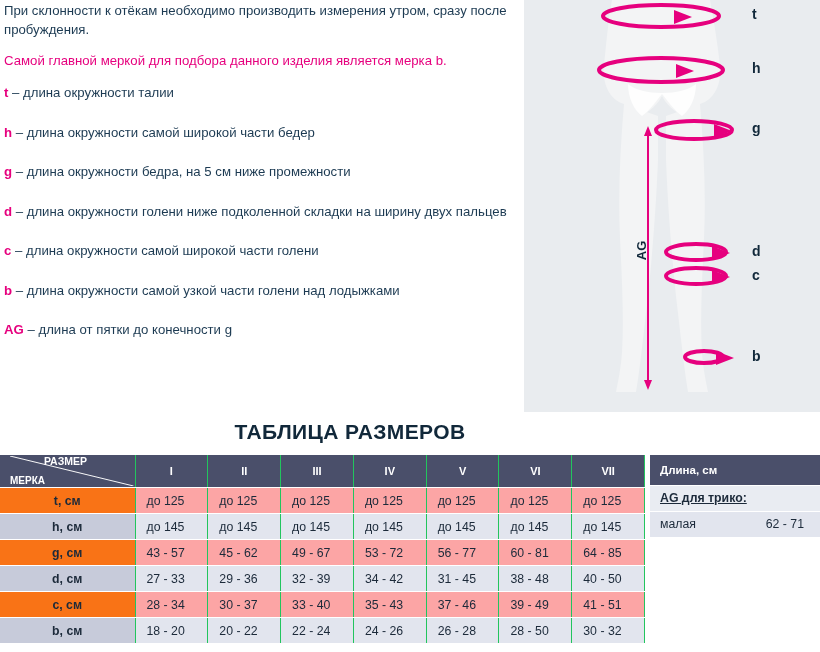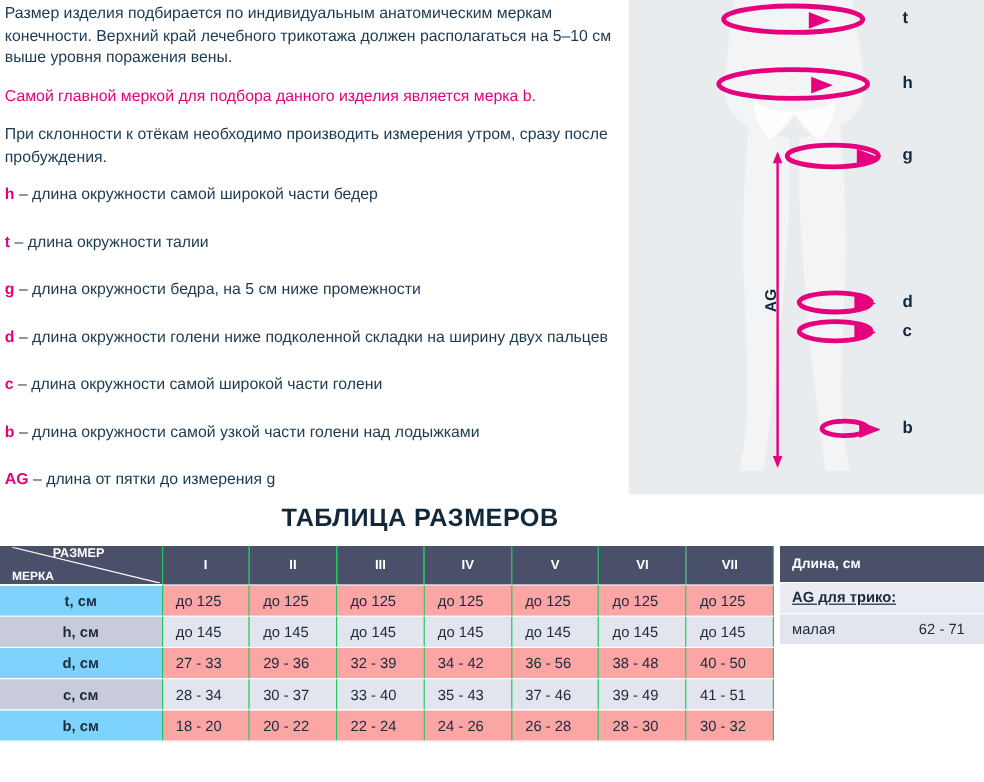--- a/index.html
+++ b/index.html
@@ -135,21 +135,21 @@
     position: absolute;
     left: 0; bottom: 0px;
     font-size: 10px;
   }
   .corner-slash {
     position: absolute;
     left: 0; top: 0;
     width: 100%; height: 30px;
   }
   .main-table tbody th {
-    background: #7dd3fc;
+    background: #f97316;
     color: #1c2a3a;
     font-weight: bold;
     text-align: center;
     font-size: 12.3px;
   }
   .main-table tbody td {
     background: #fca5a5;
     color: #1c2a3a;
     text-align: left;
     padding-left: 11px;
@@ -192,51 +192,50 @@
   .side-table td.val { text-align: right; padding-right: 16px; }
 </style>
 </head>
 <body>
 
 <div id="root">
 
   <div class="top">
 
     <div class="legend">
-      <div class="para">Размер изделия подбирается по индивидуальным анатомическим меркам конечности. Верхний край лечебного трикотажа должен располагаться на 5–10 см выше уровня поражения вены.</div>
+      <div class="para">При склонности к отёкам необходимо производить измерения утром, сразу после пробуждения.</div>
       <div class="para highlight">Самой главной меркой для подбора данного изделия является мерка b.</div>
-      <div class="para">При склонности к отёкам необходимо производить измерения утром, сразу после пробуждения.</div>
-
+
+      <div class="key-line">
+        <span class="k">t</span>
+        <span>– длина окружности талии</span>
+      </div>
       <div class="key-line">
         <span class="k">h</span>
         <span>– длина окружности самой широкой части бедер</span>
       </div>
       <div class="key-line">
-        <span class="k">t</span>
-        <span>– длина окружности талии</span>
-      </div>
-      <div class="key-line">
         <span class="k">g</span>
         <span>– длина окружности бедра, на 5 см ниже промежности</span>
       </div>
       <div class="key-line">
         <span class="k">d</span>
         <span>– длина окружности голени ниже подколенной складки на ширину двух пальцев</span>
       </div>
       <div class="key-line">
         <span class="k">c</span>
         <span>– длина окружности самой широкой части голени</span>
       </div>
       <div class="key-line">
         <span class="k">b</span>
         <span>– длина окружности самой узкой части голени над лодыжками</span>
       </div>
       <div class="key-line">
         <span class="k">AG</span>
-        <span>– длина от пятки до измерения g</span>
+        <span>– длина от пятки до конечности g</span>
       </div>
     </div>
 
     <div class="figure">
       <div class="fig-bg"></div>
 
       <svg class="body-svg" width="296" height="412" viewBox="0 0 296 412">
 
         <g fill="#f3f4f5">
 
@@ -345,47 +344,57 @@
           <th>h, см</th>
           <td>до 145</td>
           <td>до 145</td>
           <td>до 145</td>
           <td>до 145</td>
           <td>до 145</td>
           <td>до 145</td>
           <td>до 145</td>
         </tr>
         <tr>
+          <th>g, см</th>
+          <td>43 - 57</td>
+          <td>45 - 62</td>
+          <td>49 - 67</td>
+          <td>53 - 72</td>
+          <td>56 - 77</td>
+          <td>60 - 81</td>
+          <td>64 - 85</td>
+        </tr>
+        <tr>
           <th>d, см</th>
           <td>27 - 33</td>
           <td>29 - 36</td>
           <td>32 - 39</td>
           <td>34 - 42</td>
-          <td>36 - 56</td>
+          <td>31 - 45</td>
           <td>38 - 48</td>
           <td>40 - 50</td>
         </tr>
         <tr>
           <th>c, см</th>
           <td>28 - 34</td>
           <td>30 - 37</td>
           <td>33 - 40</td>
           <td>35 - 43</td>
           <td>37 - 46</td>
           <td>39 - 49</td>
           <td>41 - 51</td>
         </tr>
         <tr>
           <th>b, см</th>
           <td>18 - 20</td>
           <td>20 - 22</td>
           <td>22 - 24</td>
           <td>24 - 26</td>
           <td>26 - 28</td>
-          <td>28 - 30</td>
+          <td>28 - 50</td>
           <td>30 - 32</td>
         </tr>
       </tbody>
     </table>
 
     <table class="side-table">
       <colgroup>
         <col style="width:100px">
         <col style="width:70px">
       </colgroup>

